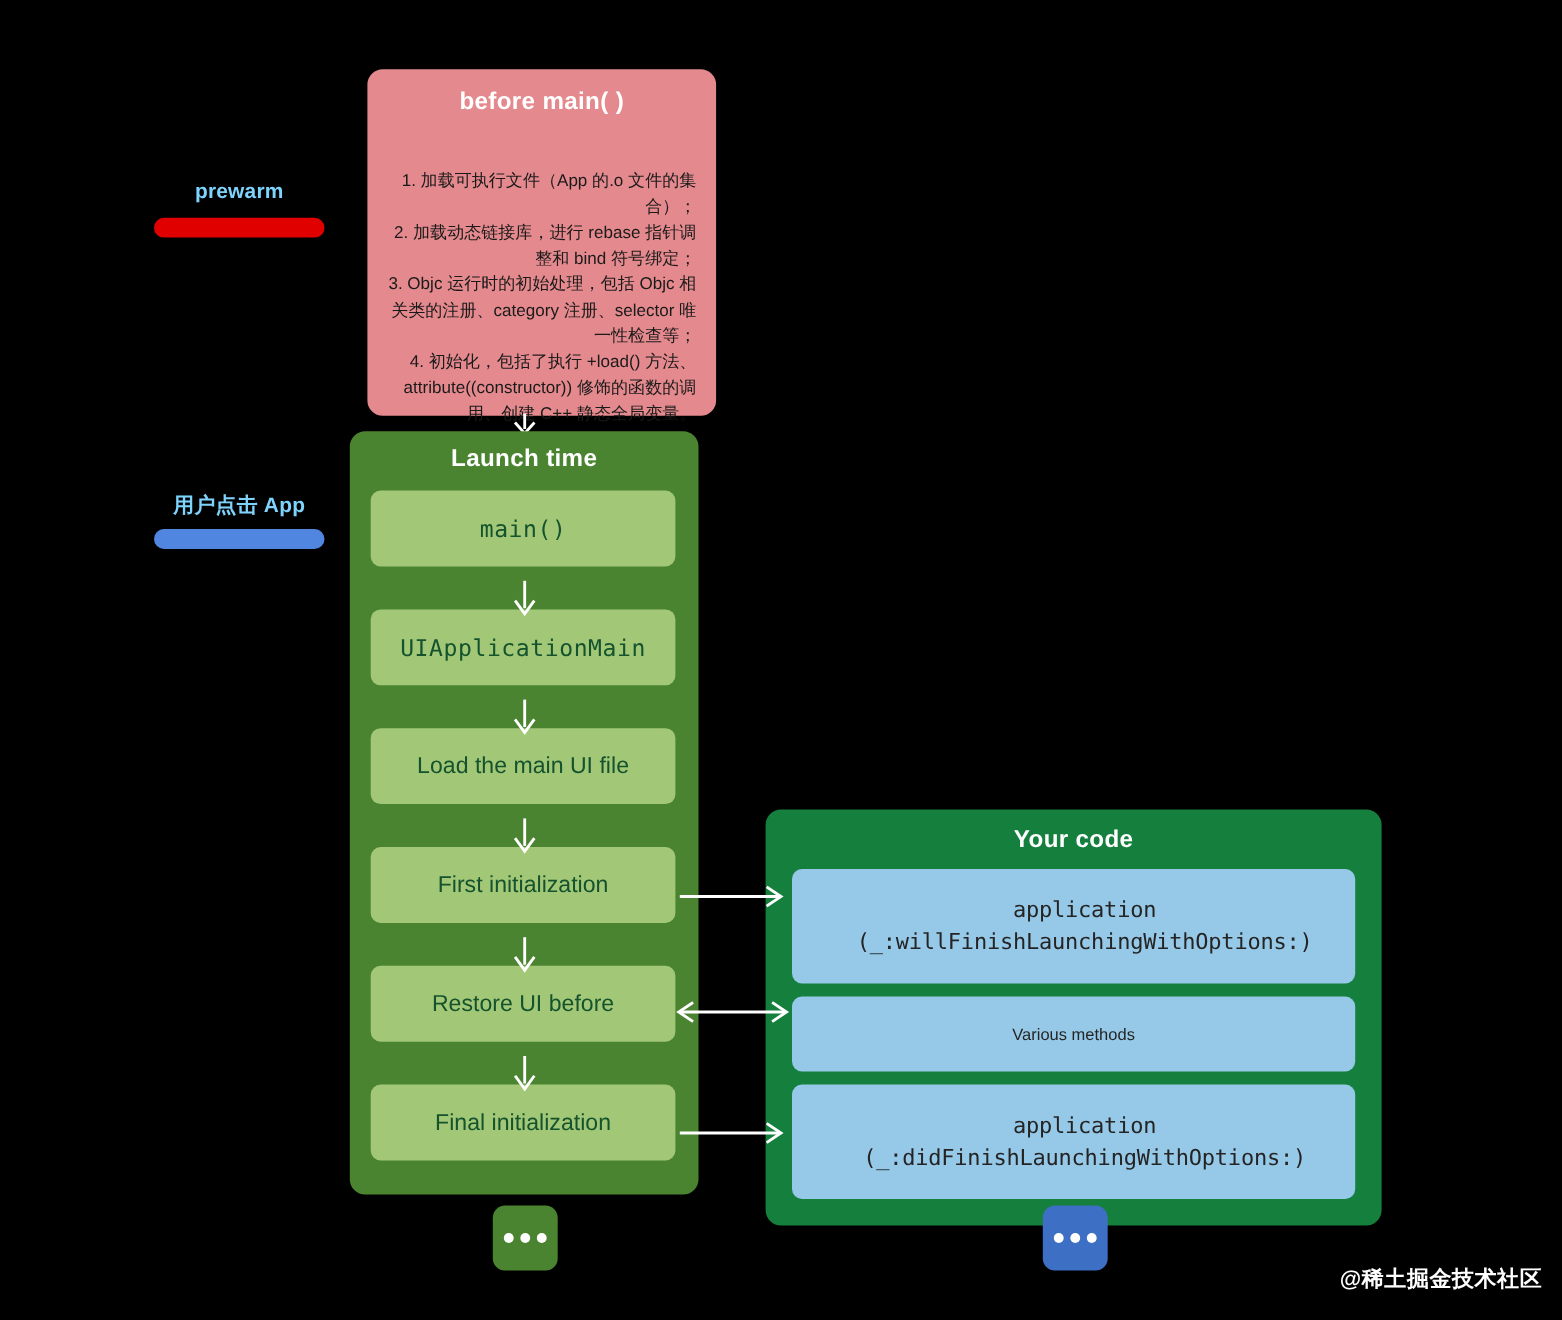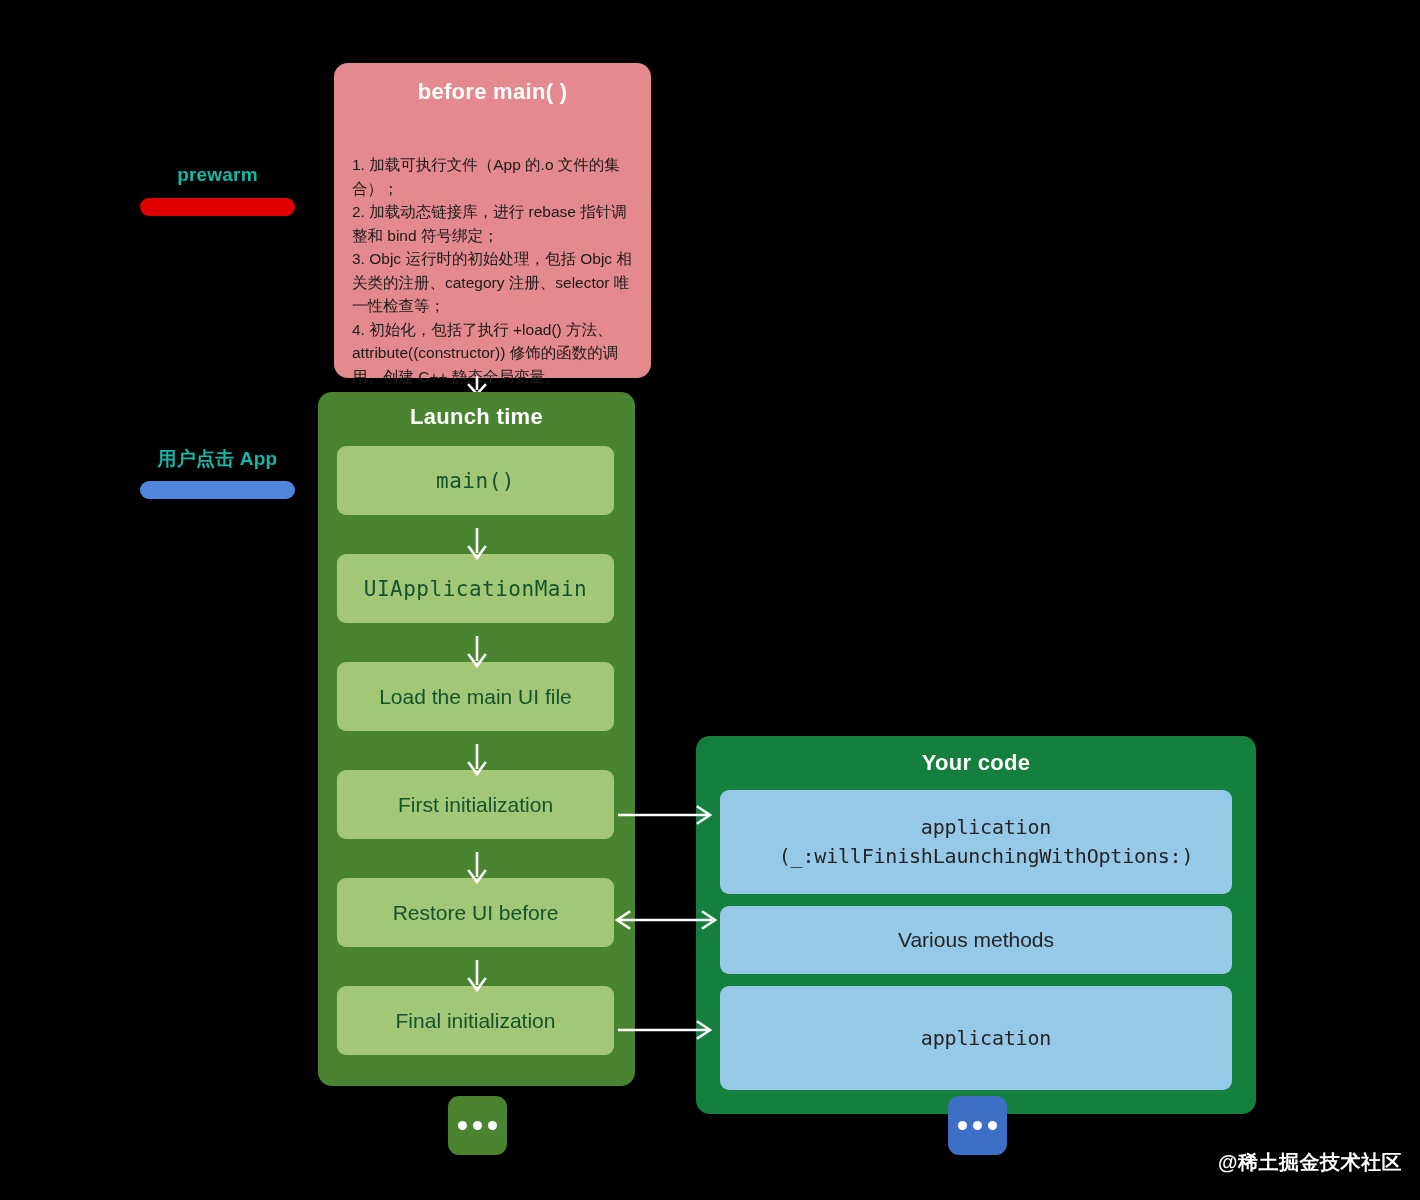--- a/index.html
+++ b/index.html
@@ -13,21 +13,21 @@
   #stage {
     position: relative;
     width: 1420px;
     height: 1200px;
     background: #000000;
   }
 
   
   .side-label {
     position: absolute;
-    color: #14b8a6;
+    color: #7dd3fc;
     font-weight: bold;
     font-size: 19px;
     letter-spacing: .2px;
     white-space: nowrap;
     text-align: center;
   }
   .side-bar {
     position: absolute;
     height: 18px;
     border-radius: 9px;
@@ -51,21 +51,21 @@
     left: 334px; top: 63px;
     width: 317px; height: 315px;
     background: #e4898d;
     padding: 16px 18px 10px 18px;
   }
   #before-main .group-title { margin-bottom: 12px; }
   .bm-body {
     color: #1a1a1a;
     font-size: 15.5px;
     line-height: 23.5px;
-    text-align: left;
+    text-align: right;
     white-space: pre-wrap;
     word-break: break-word;
     margin-top: 48px;
   }
 
   
   #launch-time {
     left: 318px; top: 392px;
     width: 317px; height: 694px;
     background: #4a8430;
@@ -104,21 +104,21 @@
     width: 512px;
     background: #96c8e8;
     border-radius: 9px;
     display: flex;
     align-items: center;
     justify-content: center;
     color: #242424;
     text-align: center;
   }
   .bbox.tall { height: 104px; padding-left: 20px; }
-  .bbox.short { height: 68px; font-size: 21px; }
+  .bbox.short { height: 68px; font-size: 15px; }
   .bbox .code {
     font-family: "DejaVu Sans Mono", "Liberation Mono", monospace;
     font-size: 20px;
     line-height: 29px;
     letter-spacing: -.2px;
     white-space: pre;
   }
   .arrow-svg { position: absolute; overflow: visible; }
 
   
@@ -211,21 +211,21 @@
   <div class="group" id="your-code">
     <div class="group-title">Your code</div>
 
     <div class="bbox tall">
       <div class="code"><span>application</span><br><span>(_:willFinishLaunchingWithOptions:)</span></div>
     </div>
     <div style="height:12px"></div>
     <div class="bbox short">Various methods</div>
     <div style="height:12px"></div>
     <div class="bbox tall">
-      <div class="code"><span>application</span><br></div>
+      <div class="code"><span>application</span><br><span>(_:didFinishLaunchingWithOptions:)</span></div>
     </div>
   </div>
 
   <svg class="arrow-svg" style="left:618px; top:803px;" width="96" height="24" viewBox="0 0 96 24">
     <path d="M0 12 L90 12" stroke="#ffffff" stroke-width="2.6" fill="none"></path>
     <path d="M80 4 L92 12 L80 20" stroke="#ffffff" stroke-width="2.6" fill="none" stroke-linecap="square" stroke-linejoin="miter"></path>
   </svg>
 
   <svg class="arrow-svg" style="left:613px; top:908px;" width="106" height="24" viewBox="0 0 106 24">
     <path d="M6 12 L100 12" stroke="#ffffff" stroke-width="2.6" fill="none"></path>

